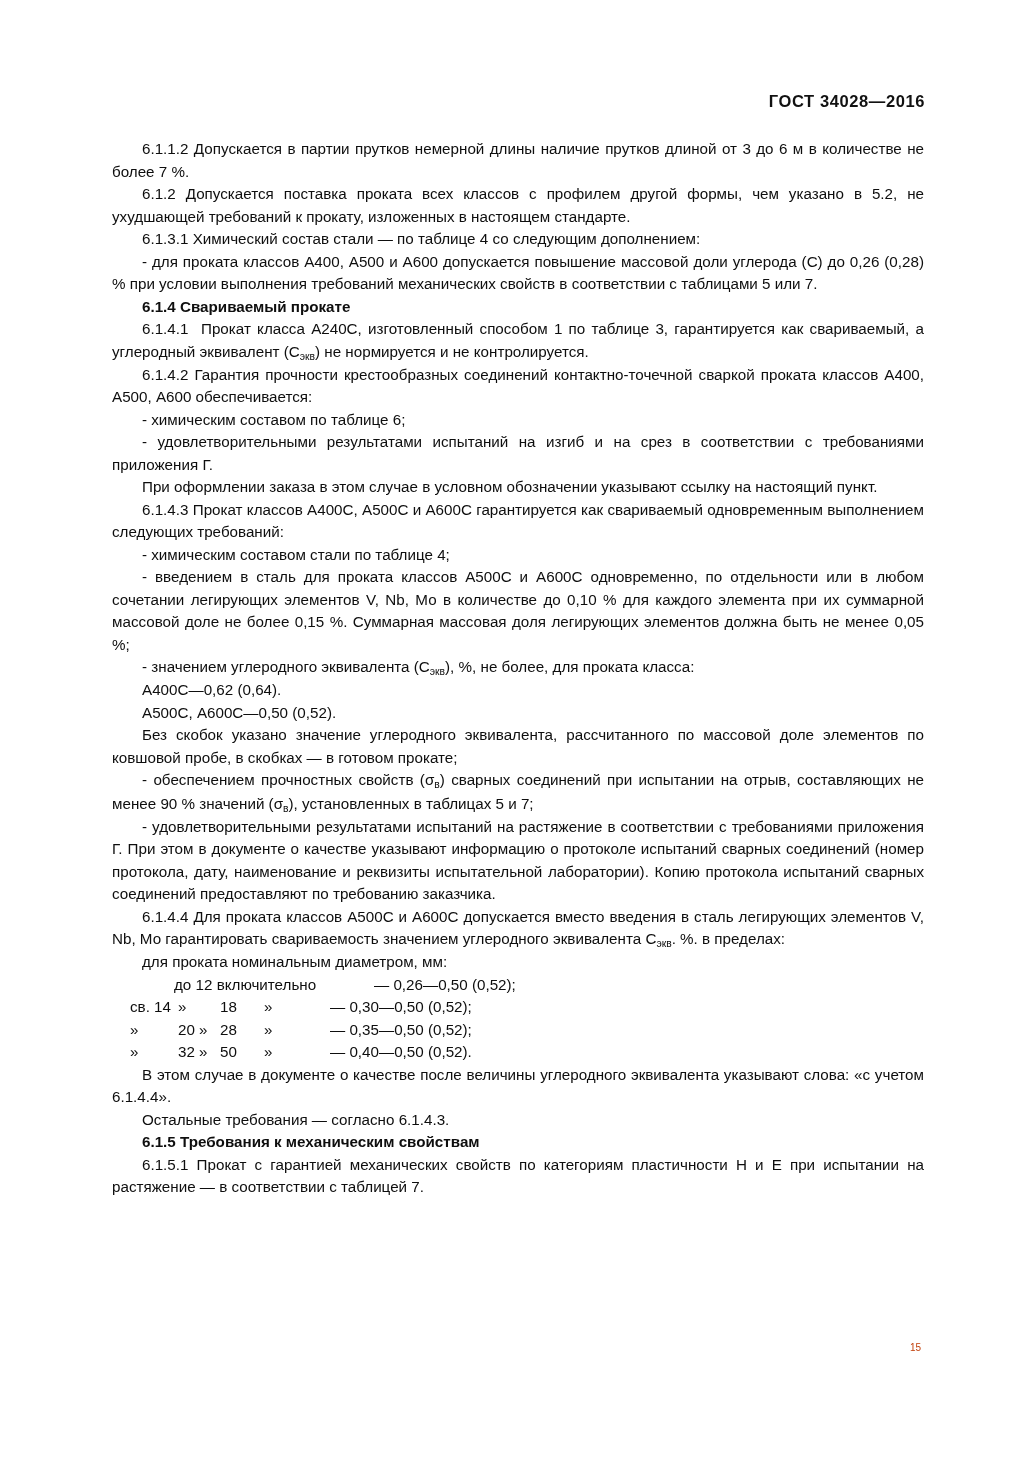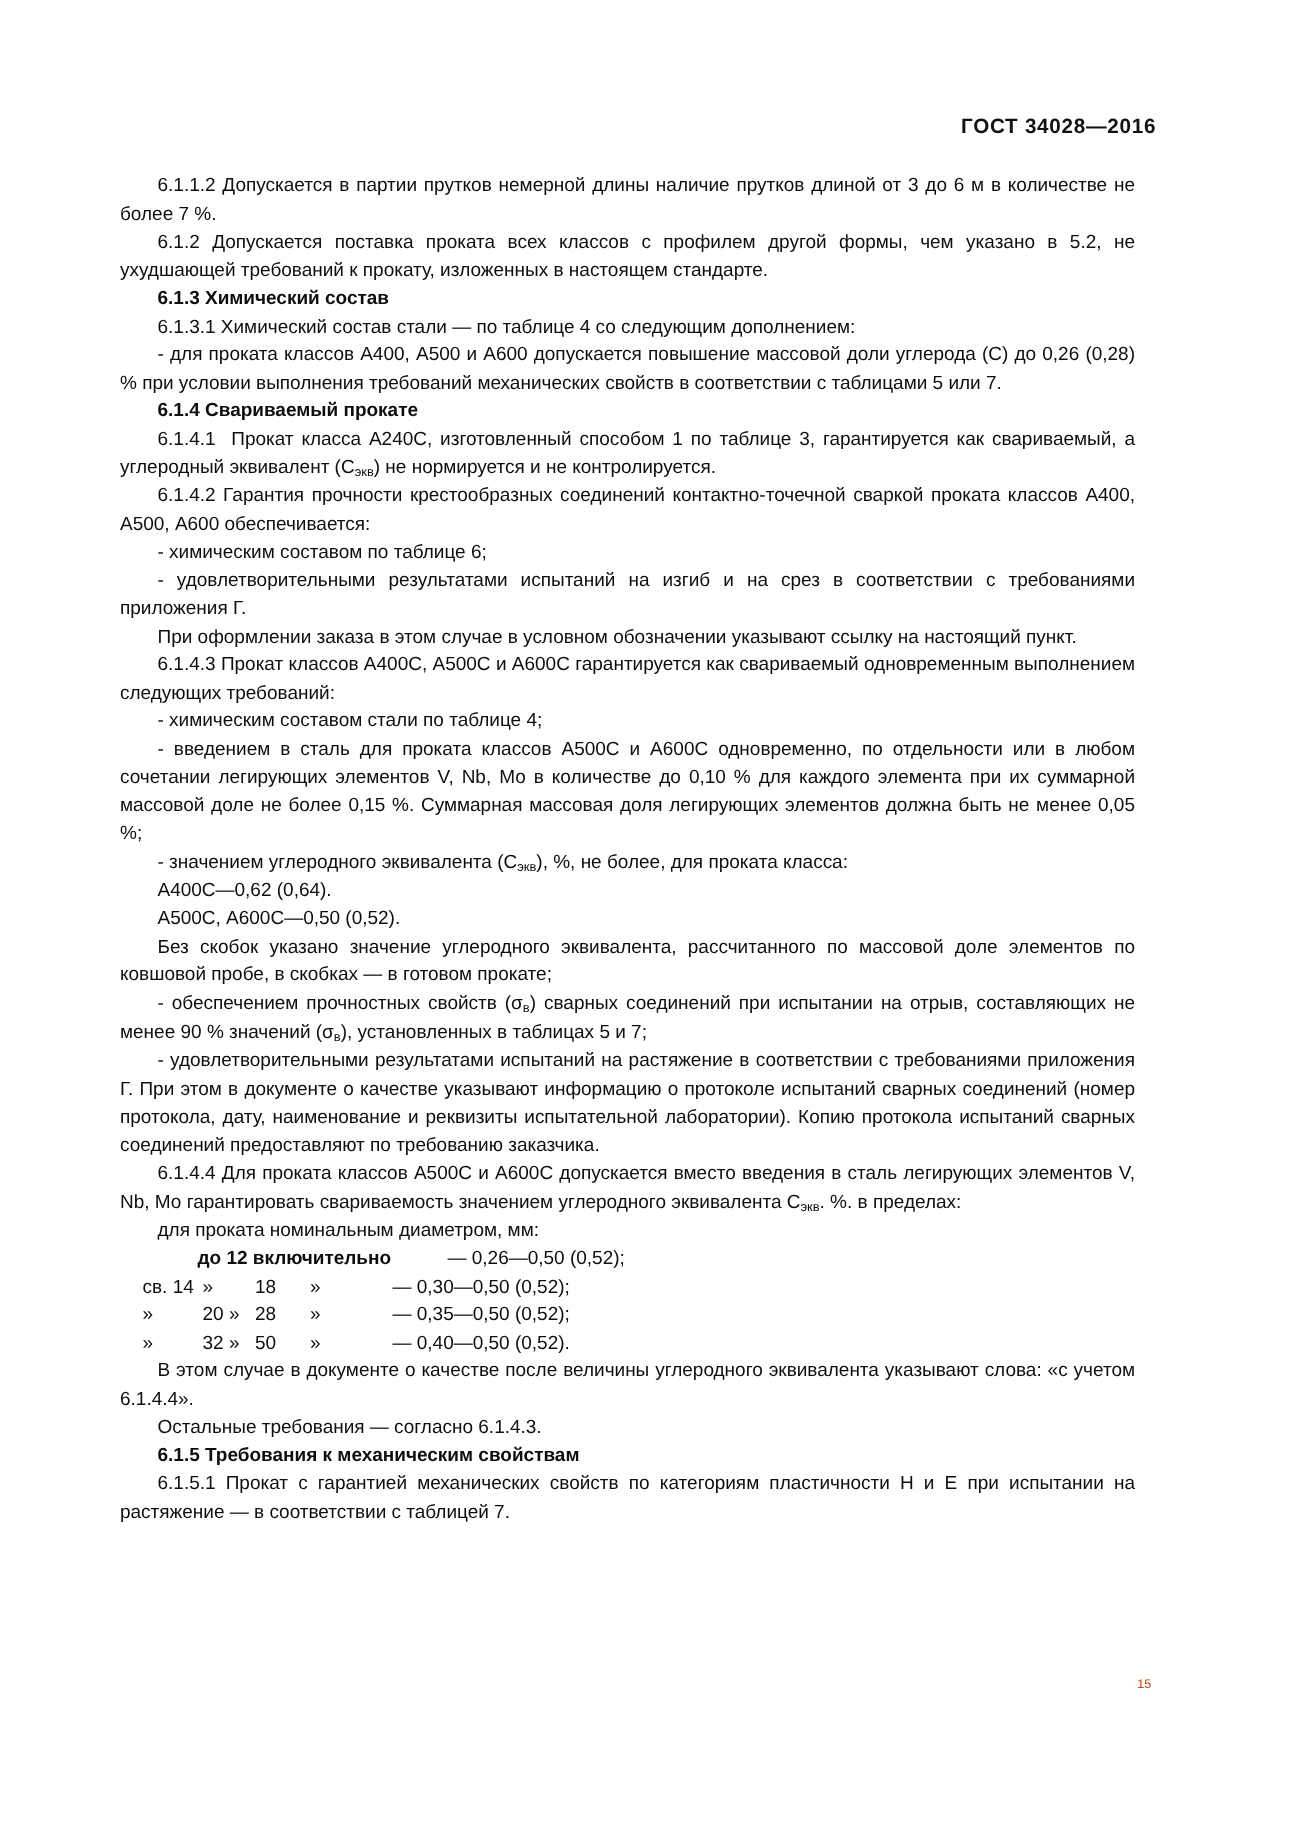--- a/index.html
+++ b/index.html
@@ -27,21 +27,21 @@
     font-size: 16.5px;
     font-weight: bold;
     letter-spacing: 0.6px;
     color: #111;
     white-space: nowrap;
     margin-left: 16px;
   }
   .content {
     position: absolute;
     top: 138px;
-    left: 96px;
+    left: 112px;
     width: 812px;
   }
   p {
     margin: 0;
     font-size: 15.2px;
     line-height: 1.48;
     text-align: justify;
     color: #0e0e0e;
   }
   p.indent {
@@ -63,21 +63,21 @@
     margin: 0;
     padding: 0;
   }
   .eq-row {
     font-size: 15.2px;
     line-height: 1.48;
     white-space: pre;
     color: #0e0e0e;
   }
   .eq-row .c1 { display: inline-block; width: 30px; }
-  .eq-row .c2 { display: inline-block; width: 90px; font-weight: bold; }
+  .eq-row .c2 { display: inline-block; width: 90px; }
   .eq-row .c3 { display: inline-block; width: 36px; }
   .eq-row .c4 { display: inline-block; width: 60px; }
   .eq-first { padding-left: 62px; }
   .eq-indent { padding-left: 18px; }
   .pagenum {
     position: absolute;
     bottom: 108px;
     right: 112px;
     font-size: 10px;
     color: #c2410c;
@@ -88,21 +88,20 @@
 <body>
 
 <div class="page">
 
   <div class="header">ГОСТ 34028—2016</div>
 
   <div class="content">
     <div id="body-top">
         <p class="indent">6.1.1.2 Допускается в партии прутков немерной длины наличие прутков длиной от 3 до 6 м в количестве не более 7 %.</p>
         <p class="indent">6.1.2 Допускается поставка проката всех классов с профилем другой формы, чем указано в 5.2, не ухудшающей требований к прокату, изложенных в настоящем стандарте.</p>
-        <p class="bold">6.1.3 Химический состав</p>
         <p class="indent noj">6.1.3.1 Химический состав стали — по таблице 4 со следующим дополнением:</p>
         <p class="indent">- для проката классов А400, А500 и А600 допускается повышение массовой доли углерода (С) до 0,26 (0,28) % при условии выполнения требований механических свойств в соответствии с таблицами 5 или 7.</p>
         <p class="bold">6.1.4 Свариваемый прокате</p>
         <p class="indent">6.1.4.1&nbsp; Прокат класса А240С, изготовленный способом 1 по таблице 3, гарантируется как свариваемый, а углеродный эквивалент (С<sub>экв</sub>) не нормируется и не контролируется.</p>
         <p class="indent">6.1.4.2 Гарантия прочности крестообразных соединений контактно-точечной сваркой проката классов А400, А500, А600 обеспечивается:</p>
         <p class="indent noj">- химическим составом по таблице 6;</p>
         <p class="indent">- удовлетворительными результатами испытаний на изгиб и на срез в соответствии с требованиями приложения Г.</p>
         <p class="indent">При оформлении заказа в этом случае в условном обозначении указывают ссылку на настоящий пункт.</p>
         <p class="indent">6.1.4.3 Прокат классов А400С, А500С и А600С гарантируется как свариваемый одновременным выполнением следующих требований:</p>
         <p class="indent noj">- химическим составом стали по таблице 4;</p>

